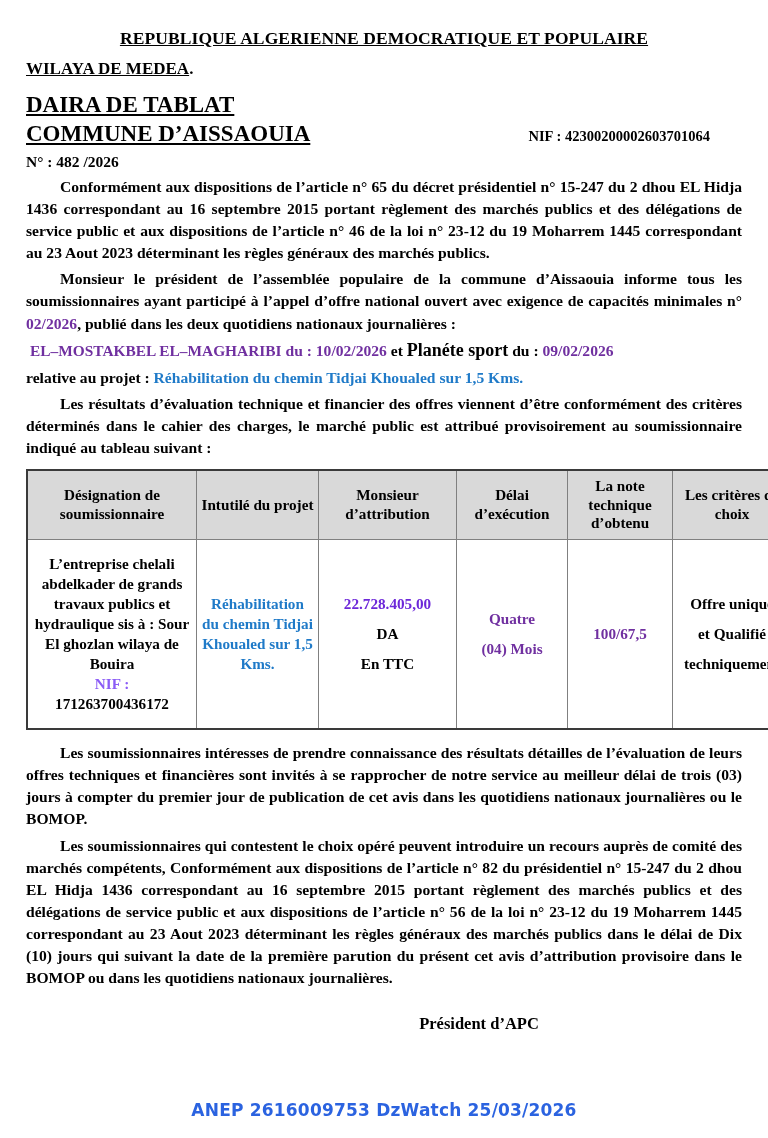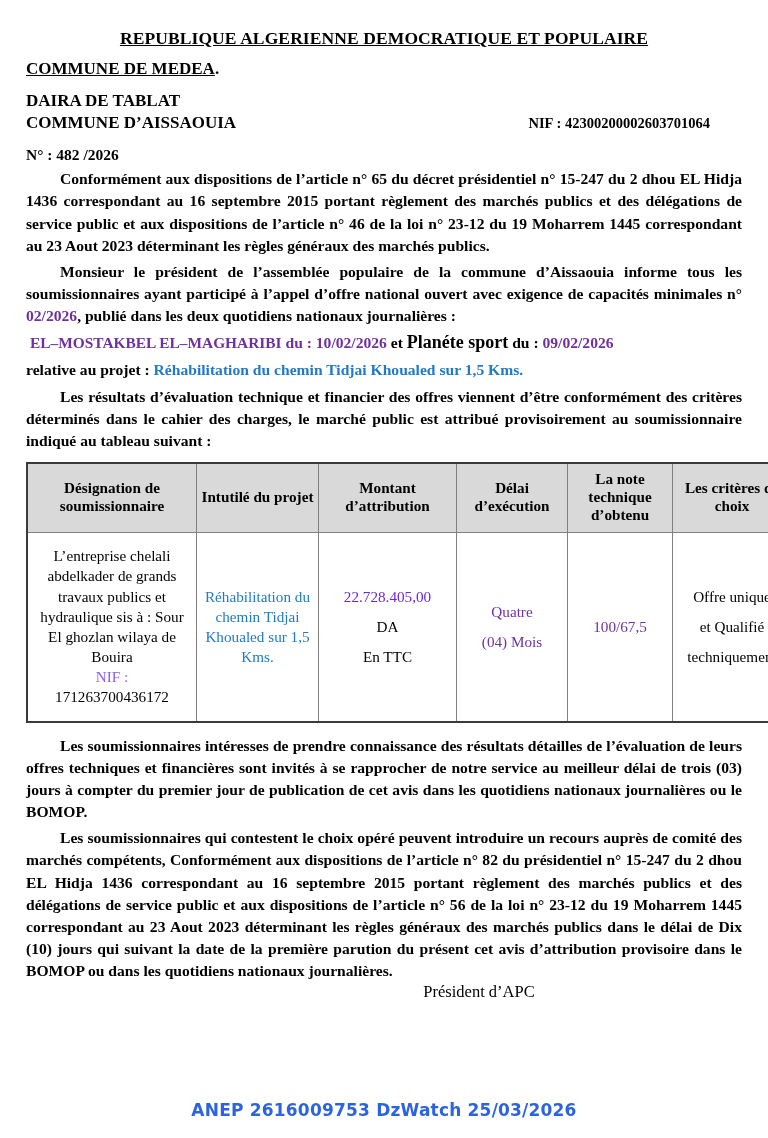--- a/index.html
+++ b/index.html
@@ -43,41 +43,42 @@
   .org-block {
     position: relative;
     line-height: 1.28;
   }
   .org-row {
     display: flex;
     align-items: baseline;
   }
   .org-left {
     font-weight: bold;
-    font-size: 17px;
+    font-size: 23px;
+    text-decoration: underline;
     white-space: nowrap;
   }
   .avis-head {
     font-weight: bold;
     font-size: 19px;
     margin-left: 50px;
     white-space: nowrap;
   }
   .avis-head .small { font-size: 15px; }
   .nif-head {
     font-weight: bold;
     font-size: 14.5px;
     margin-left: auto;
     white-space: nowrap;
     padding-right: 32px;
   }
   .num-line {
     font-weight: bold;
     font-size: 15.5px;
-    margin-top: 11px;
+    margin-top: 3px;
   }
 
   
   p.para {
     font-size: 15.6px;
     font-weight: bold;
     line-height: 1.42;
     margin: 4px 0 0 0;
     text-align: left;
   }
@@ -116,33 +117,34 @@
     vertical-align: middle;
   }
   table.award th {
     background: #d9d9d9;
     font-weight: bold;
     font-size: 15.2px;
     line-height: 1.2;
     padding: 6px 3px 7px 3px;
   }
   table.award td {
-    font-weight: normal;
+    font-weight: bold;
     font-size: 15.2px;
     line-height: 1.32;
     padding: 6px 4px;
     height: 176px;
   }
   .cell-lines > div { display: block; }
   .cell-spaced > div { margin: 10px 0; }
   .nif-label { color: #8b5cf6; }
 
   
   .signature {
-    font-weight: normal;
+    margin-top: 24px;
+    font-weight: bold;
     font-size: 16.5px;
     text-align: center;
     padding-left: 190px;
   }
 
   
   .anep-footer {
     position: absolute;
     left: 0;
     right: 0;
@@ -155,21 +157,21 @@
     letter-spacing: .2px;
   }
 </style>
 </head>
 <body>
 
 <div class="page">
 
   <div class="doc-title"><span>REPUBLIQUE ALGERIENNE DEMOCRATIQUE ET POPULAIRE</span></div>
 
-  <div class="wilaya-line"><span class="u">COMMUNE DE MEDEA</span><span>.</span></div>
+  <div class="wilaya-line"><span class="u">WILAYA DE MEDEA</span><span>.</span></div>
 
   <div class="org-block">
     <div class="org-row">
       <span class="org-left">DAIRA DE TABLAT</span>
     </div>
     <div class="org-row">
       <span class="org-left">COMMUNE D’AISSAOUIA</span>
       <span class="nif-head">NIF : 42300200002603701064</span>
     </div>
     <div class="num-line">N° :  482 /2026</div>
@@ -185,21 +187,21 @@
 
   <p class="para"><span>relative au projet : </span><span class="blue">Réhabilitation du chemin Tidjai Khoualed sur 1,5 Kms.</span></p>
 
   <p class="para indent justified">Les résultats d’évaluation technique et financier des offres viennent d’être conformément des critères déterminés dans le cahier des charges, le marché public est attribué provisoirement au soumissionnaire indiqué au tableau suivant :</p>
 
   <table class="award">
     <thead>
       <tr>
         <th style="width:162px">Désignation de soumissionnaire</th>
         <th style="width:115px">Intutilé du projet</th>
-        <th style="width:131px">Montant d’attribution</th>
+        <th style="width:131px">Monsieur d’attribution</th>
         <th style="width:104px">Délai d’exécution</th>
         <th style="width:98px">La note technique d’obtenu</th>
         <th style="width:112px">Les critères de choix</th>
       </tr>
     </thead>
     <tbody>
       <tr>
         <td>
           <div class="cell-lines">
             <div>L’entreprise chelali abdelkader de grands travaux publics et hydraulique sis à : Sour El ghozlan wilaya de Bouira</div>

